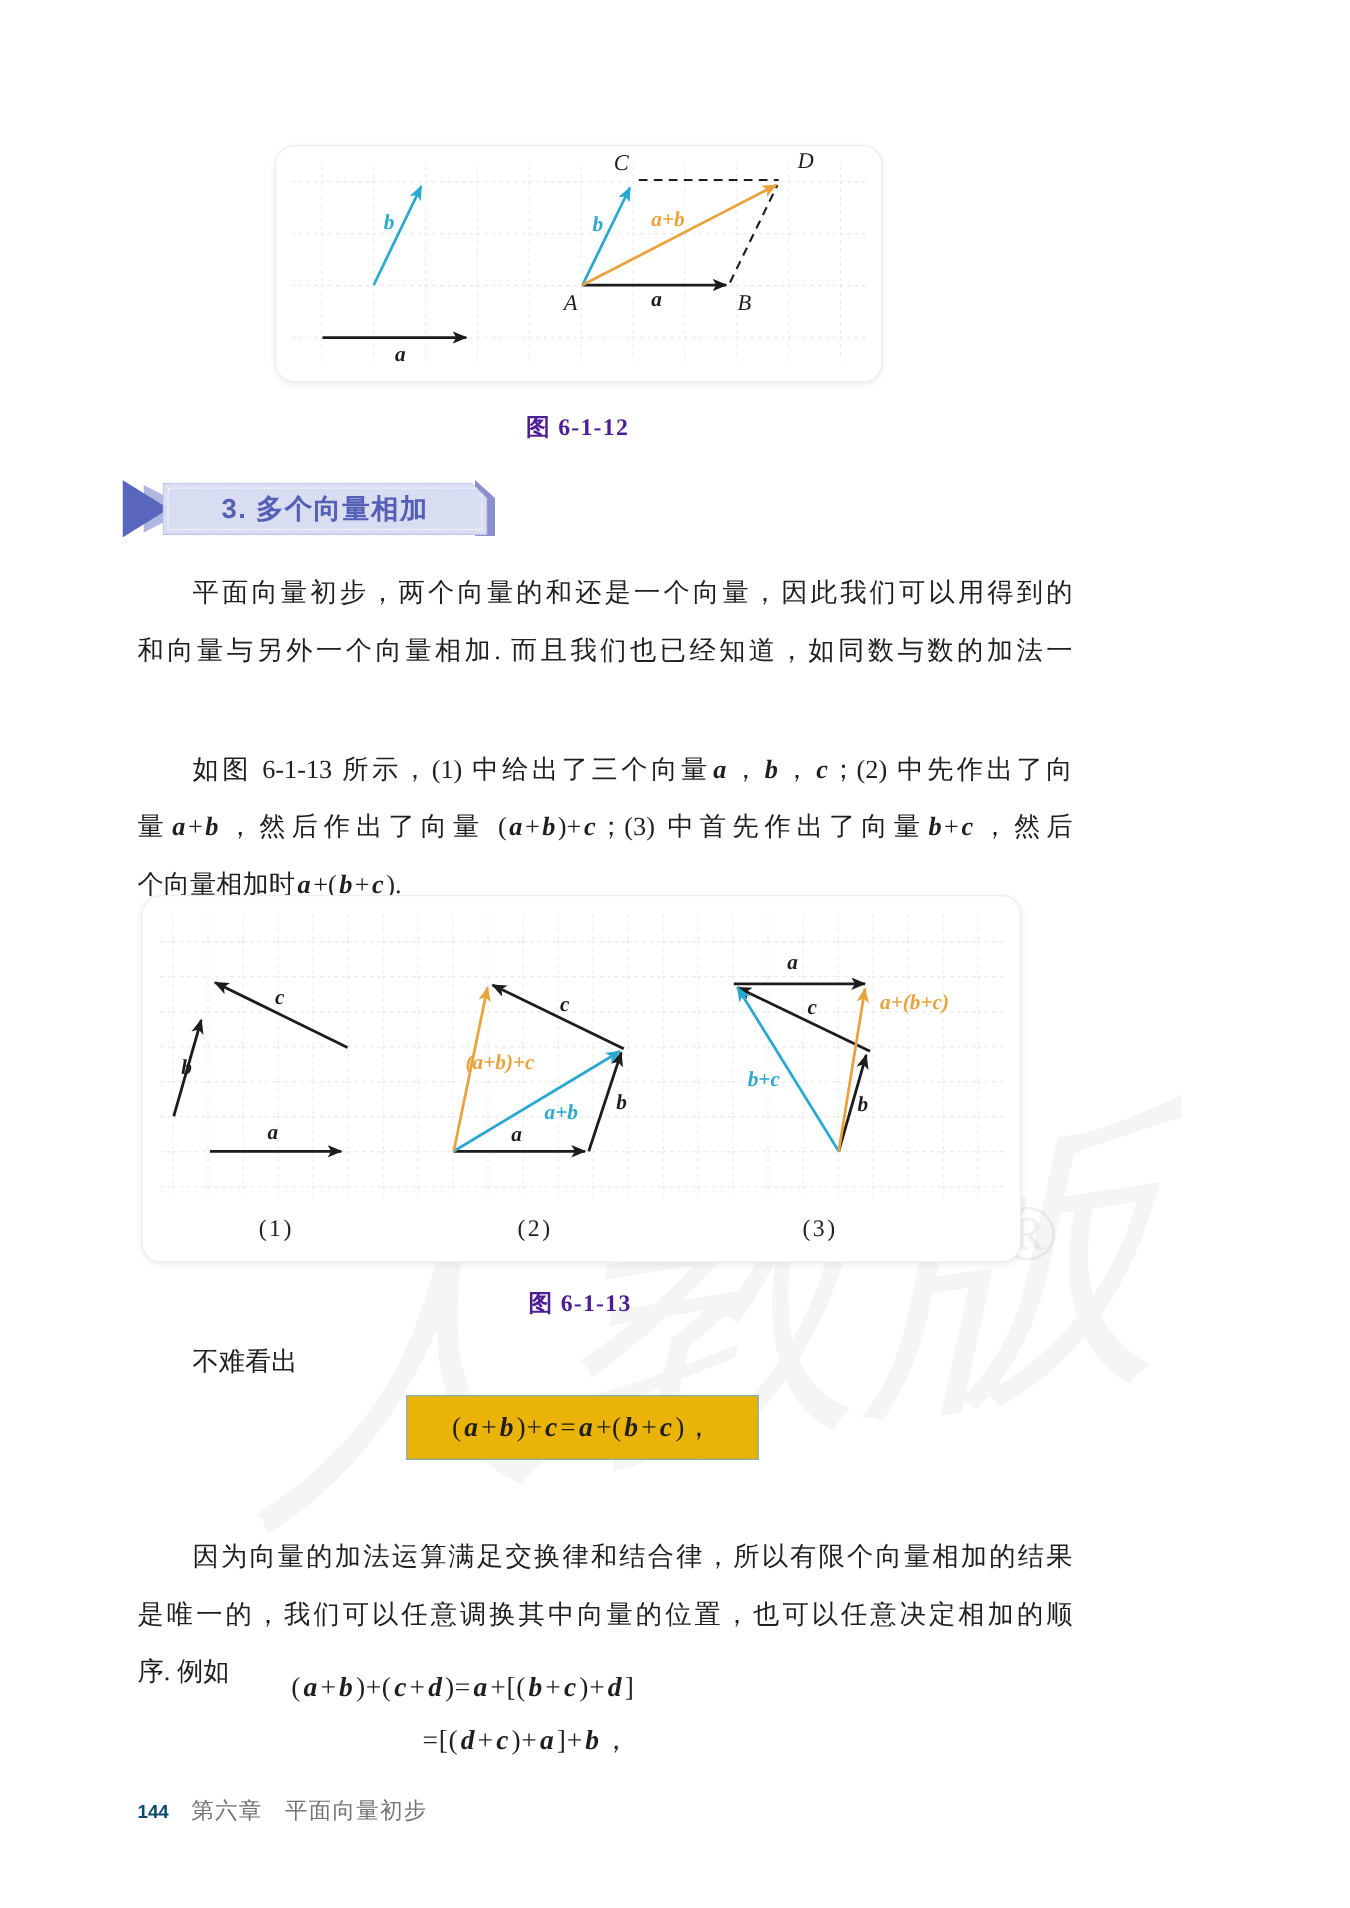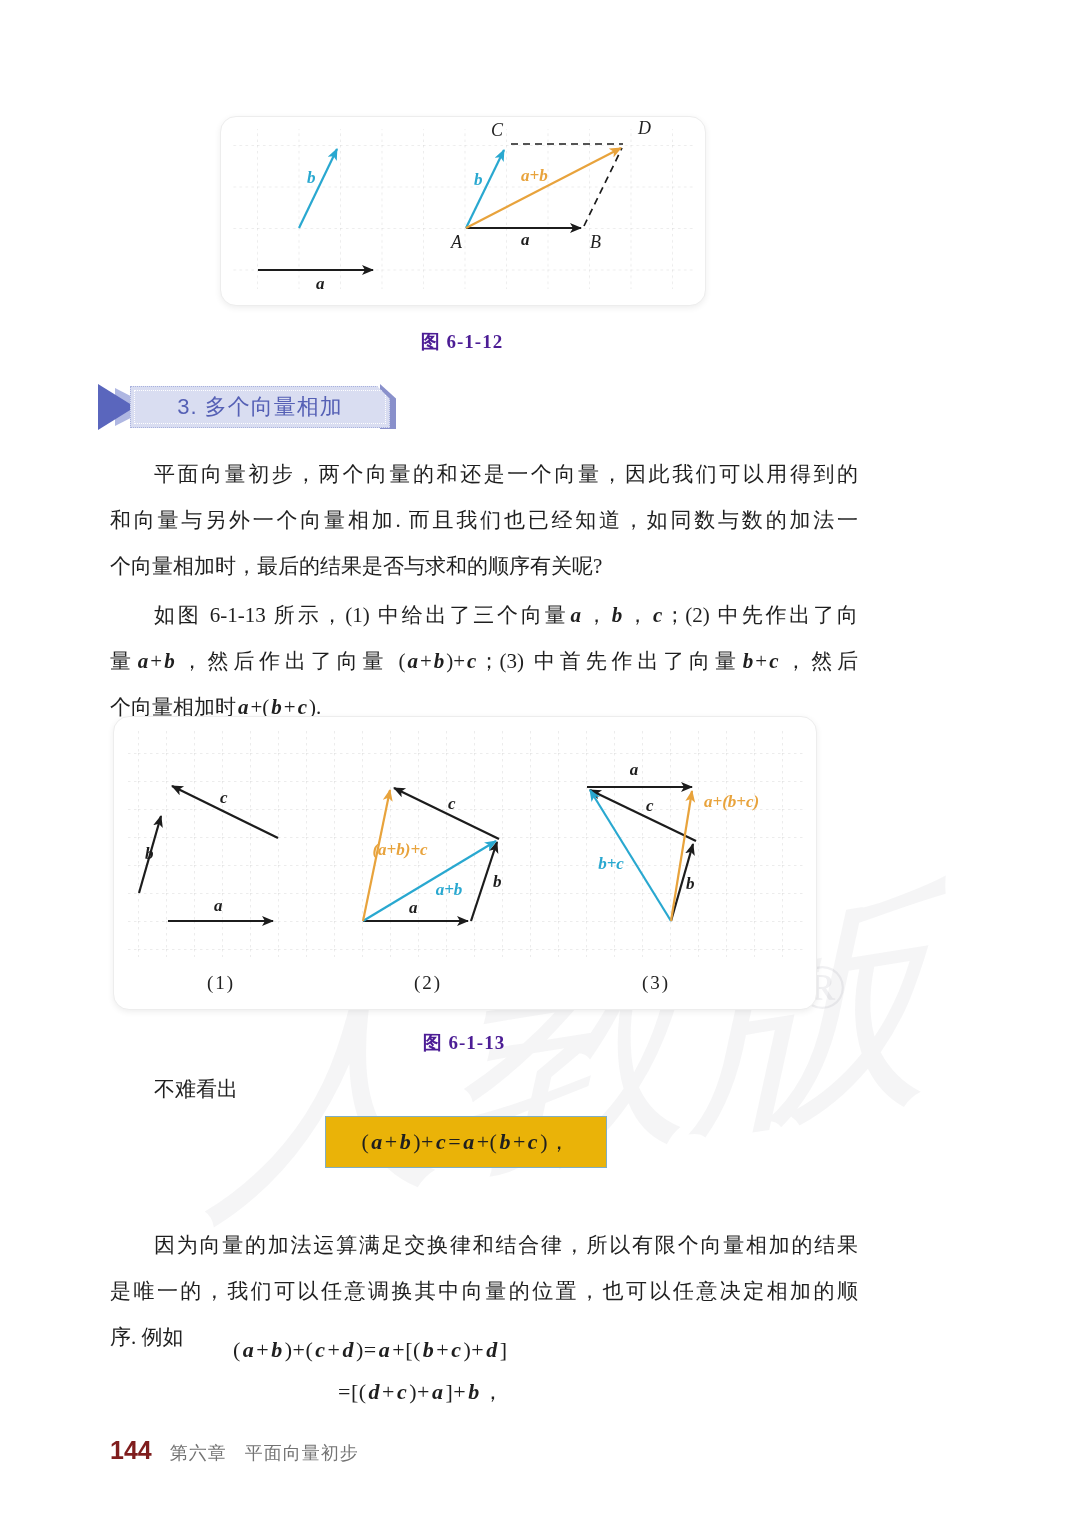--- a/index.html
+++ b/index.html
@@ -19,40 +19,40 @@
   
   .banner{position:absolute;left:98px;top:383px;width:312px;height:48px;z-index:1;}
   .banner svg{position:absolute;left:0;top:1px;}
   .band-tail{position:absolute;left:282px;top:1px;width:16px;height:45px;background:#8990CB;
       clip-path:polygon(0 0,100% 32%,100% 100%,0 100%);}
   .band{position:absolute;left:32px;top:3px;width:260px;height:42px;background:#D9DDF1;
       border:1px dotted #a8b1dd;box-sizing:border-box;
       clip-path:polygon(0 0,calc(100% - 13px) 0,100% 13px,100% 100%,0 100%);
       display:flex;align-items:center;justify-content:center;}
   .band::after{content:"";position:absolute;inset:3px;border:1px dotted #ffffff;pointer-events:none;}
-  .band-text{font-family:"Liberation Sans","DejaVu Sans",sans-serif;font-weight:normal;
+  .band-text{font-family:"Liberation Sans","DejaVu Sans",sans-serif;font-weight:bold;
       font-size:22px;color:#5560B5;letter-spacing:1px;}
   
   .para{position:absolute;left:110px;width:748px;z-index:1;}
   .line{box-sizing:border-box;width:100%;height:46px;line-height:46px;font-size:21px;}
   .jl{text-align:justify;text-align-last:justify;}
   .ind{padding-left:44px;}
   .v{font-weight:bold;font-style:italic;margin:0 2px;font-family:"Liberation Serif",serif;}
   .teal{color:#3E8096;}
   
   .fbox{position:absolute;left:325px;top:1116px;width:280px;height:50px;background:#eab308;
       border:1.5px solid #7FAEC4;display:flex;align-items:center;justify-content:center;
       font-size:22px;z-index:1;}
   .fx span{letter-spacing:0.5px;}
   
   .eq{position:absolute;font-size:22px;line-height:40px;z-index:1;}
   .eq span{letter-spacing:0.5px;}
   
   .footer{position:absolute;left:110px;top:1436px;display:flex;align-items:baseline;gap:18px;z-index:1;}
-  .pnum{font-family:"Liberation Sans","DejaVu Sans",sans-serif;font-weight:700;font-size:25px;color:#7f1d1d;}
+  .pnum{font-family:"Liberation Sans","DejaVu Sans",sans-serif;font-weight:700;font-size:15px;color:#0c4a6e;}
   .chap{font-size:18px;color:#737373;letter-spacing:1px;}
   
   .vl{font-family:"Liberation Serif",serif;font-weight:bold;font-style:italic;font-size:17px;}
   .pt{font-family:"Liberation Serif",serif;font-style:italic;font-size:18px;fill:#1f1f1f;}
   .tag{font-family:"Liberation Serif",serif;font-size:19px;fill:#222;letter-spacing:2px;}
   .blk{fill:#1c1c1c;} .cyn{fill:#29A8D0;} .org{fill:#E8A33C;}
 </style>
 </head>
 <body>
 
@@ -107,21 +107,20 @@
     </svg>
     <div class="band-tail"></div>
     <div class="band">
       <span class="band-text">3. 多个向量相加</span>
     </div>
   </div>
 
   <div class="para" style="top:451px">
     <div class="line jl ind"><span>平面向量初步，两个向量的和还是一个向量，因此我们可以用得到的</span></div>
     <div class="line jl"><span>和向量与另外一个向量相加. 而且我们也已经知道，如同数与数的加法一</span></div>
-    <div class="line"><span>个向量相加时，最后的结果是否与求和的顺序有关呢?</span></div>
   </div>
 
   <div class="para" style="top:592px">
     <div class="line jl ind"><span>如图 6-1-13 所示，(1) 中给出了三个向量</span><span class="v">a</span><span>，</span><span class="v">b</span><span>，</span><span class="v">c</span><span>；(2) 中先作出了向</span></div>
     <div class="line jl"><span>量</span><span class="v">a</span><span>+</span><span class="v">b</span><span>，然后作出了向量 (</span><span class="v">a</span><span>+</span><span class="v">b</span><span>)+</span><span class="v">c</span><span>；(3) 中首先作出了向量</span><span class="v">b</span><span>+</span><span class="v">c</span><span>，然后</span></div>
     <div class="line"><span>个向量相加时</span><span class="v">a</span><span>+(</span><span class="v">b</span><span>+</span><span class="v">c</span><span>).</span></div>
   </div>
 
   <div class="figbox" style="left:113px;top:716px;width:702px;height:292px">
     <svg width="702" height="292" viewBox="0 0 702 292">

